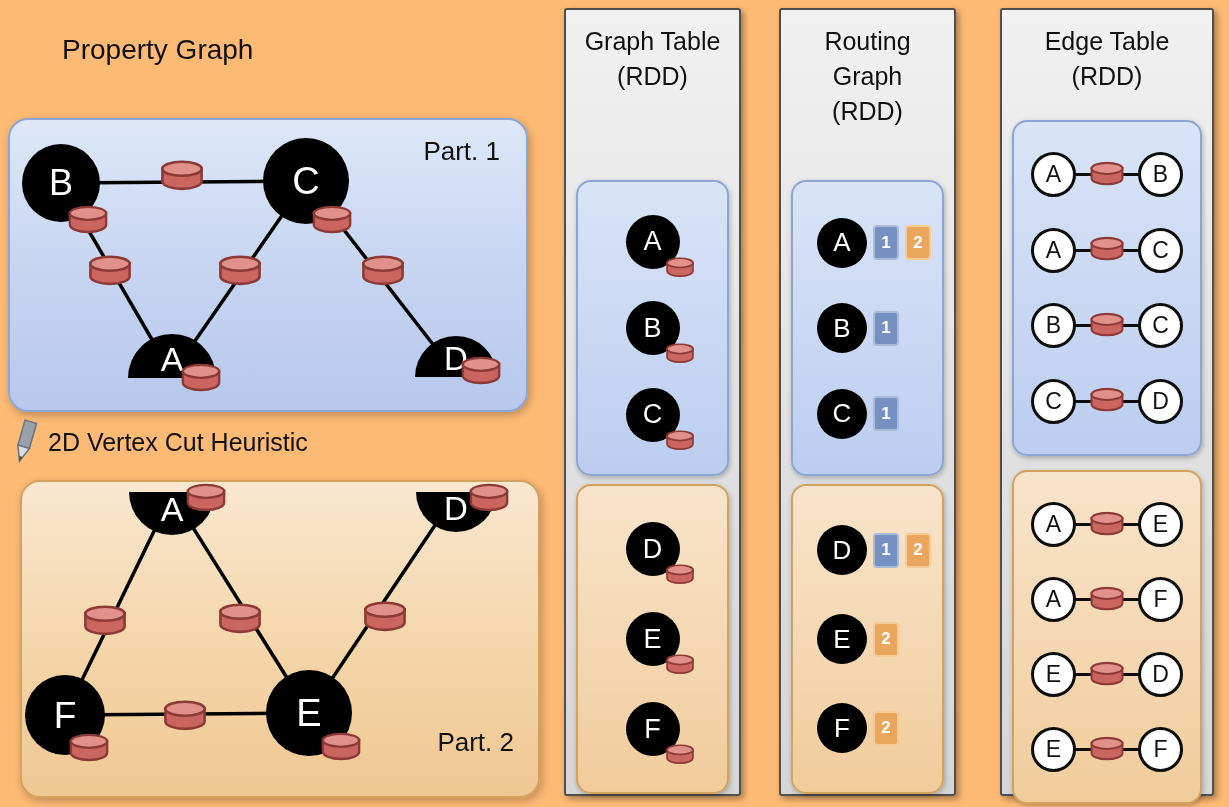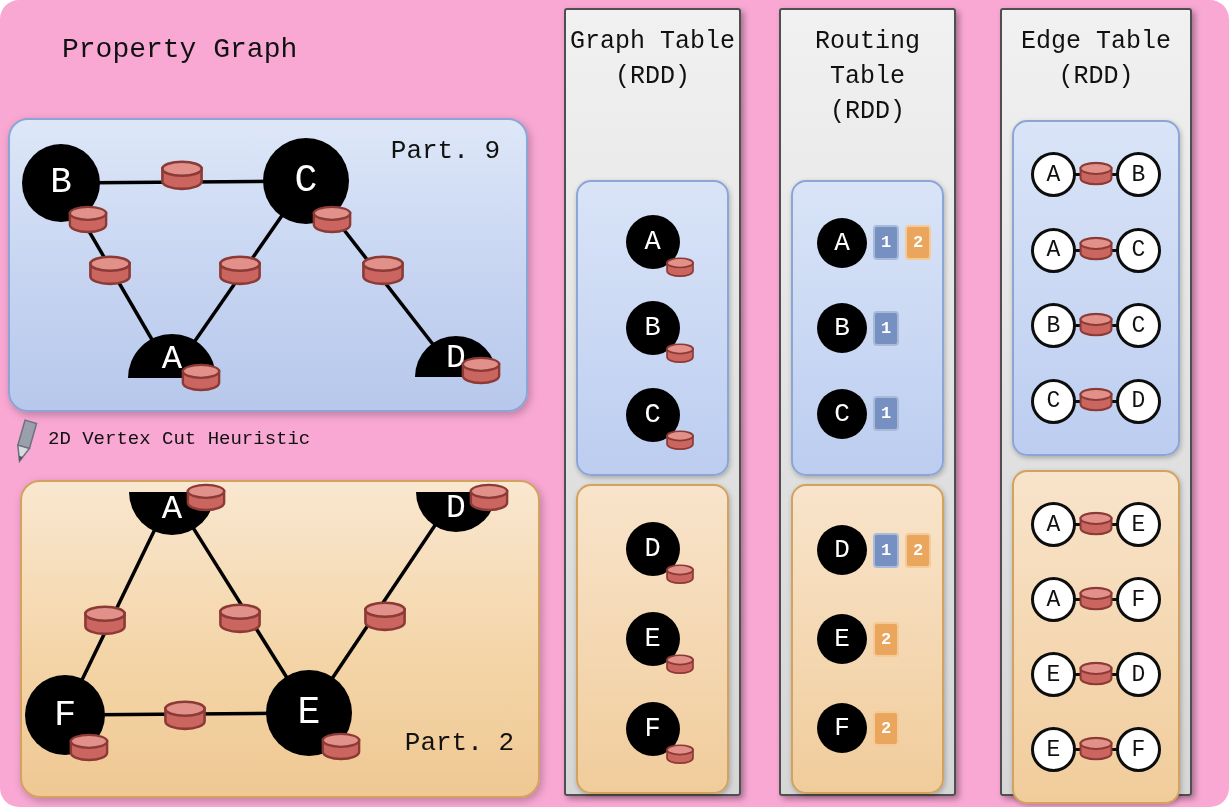--- a/index.html
+++ b/index.html
@@ -1,33 +1,33 @@
 <!DOCTYPE html>
 <html><head>
 <meta charset="utf-8">
 <style>
   html,body{margin:0;padding:0;background:#fff;}
-  .stage{position:relative;width:1229px;height:807px;background:#f9a8d4;
-         font-family:Liberation Mono, monospace;color:#111;overflow:hidden;border-radius:19px;}
+  .stage{position:relative;width:1229px;height:807px;background:#fdba74;
+         font-family:Liberation Sans, sans-serif;color:#111;overflow:hidden;}
 
   
   .part-box{position:absolute;border-radius:20px;border:2px solid;z-index:1;
             box-shadow:2px 3px 8px rgba(0,0,0,.25);}
   .part1{left:8px;top:118px;width:516px;height:290px;
          background:linear-gradient(180deg,#dde7f8 0%,#c6d4f1 55%,#b7c8ec 100%);
          border-color:#8ba6d4;}
   .part2{left:20px;top:480px;width:516px;height:314px;
          background:linear-gradient(180deg,#f9e7d0 0%,#f4d5a8 55%,#efc893 100%);
          border-color:#d2a25e;}
   .part-label{position:absolute;font-size:26px;color:#111;}
   .part-label.p1{top:16px;right:26px;}
   .part-label.p2{bottom:38px;right:24px;}
 
   .title-pg{position:absolute;left:62px;top:34px;font-size:28px;z-index:2;}
-  .cut-label{position:absolute;left:48px;top:428px;font-size:19px;z-index:2;}
+  .cut-label{position:absolute;left:48px;top:428px;font-size:25px;z-index:2;}
   .pencil{position:absolute;left:10px;top:418px;z-index:2;line-height:0;}
 
   .edges{position:absolute;left:0;top:0;z-index:3;pointer-events:none;}
 
   .gv{position:absolute;background:#000;color:#fff;border-radius:50%;z-index:4;
       display:flex;align-items:center;justify-content:center;}
   .gv span{line-height:1;}
   .half-top{border-radius:300px 300px 0 0;align-items:flex-end;padding-bottom:2px;box-sizing:border-box;}
   .half-bottom{border-radius:0 0 300px 300px;align-items:flex-start;}
 
@@ -75,21 +75,21 @@
       <g transform="rotate(16 15 24)">
         <rect x="9" y="3" width="12" height="26" fill="#9aa0ab" stroke="#6b7280" stroke-width="1.5"></rect>
         <polygon points="9,29 21,29 15,44" fill="#d8dbe0" stroke="#6b7280" stroke-width="1.5"></polygon>
         <polygon points="13,39 17,39 15,44" fill="#555"></polygon>
       </g>
     </svg>
   </div>
   <div class="cut-label">2D Vertex Cut Heuristic</div>
 
   <div class="part-box part1">
-    <span class="part-label p1">Part. 9</span>
+    <span class="part-label p1">Part. 1</span>
   </div>
   <div class="part-box part2">
     <span class="part-label p2">Part. 2</span>
   </div>
 
   <svg class="edges" width="1229" height="807">
     <g stroke="#000" stroke-width="3.5">
       <line x1="61" y1="183" x2="306" y2="181"></line>
       <line x1="61" y1="183" x2="172" y2="374"></line>
       <line x1="306" y1="181" x2="172" y2="374"></line>
@@ -185,21 +185,21 @@
           <div class="vt-cyl"><svg width="30" height="22" viewBox="0 0 44 32">
               <path d="M3 8 L3 20.5 A19 7.5 0 0 0 41 20.5 L41 8 Z" fill="#cb655f" stroke="#8c3a36" stroke-width="2.5"></path>
               <ellipse cx="22" cy="8.5" rx="19" ry="6.8" fill="#e2918a" stroke="#8c3a36" stroke-width="2.5"></ellipse>
             </svg></div>
         </div>
       </div>
   </div>
 
   <div class="table-col" style="left:779px;width:177px">
     <div class="table-title">Routing
-Table
+Graph
 (RDD)</div>
     <div class="inner blue" id="rt-part1" style="top:170px;height:292px">
         <div class="rt-row">
           <div class="bcircle rt-circle">
             <span>A</span>
           </div>
           <div class="chip chip-blue">1</div>
           <div class="chip chip-orange">2</div>
         </div>
         <div class="rt-row">
@@ -231,21 +231,21 @@
         </div>
         <div class="rt-row">
           <div class="bcircle rt-circle">
             <span>F</span>
           </div>
           <div class="chip chip-orange">2</div>
         </div>
       </div>
   </div>
 
-  <div class="table-col" style="left:1000px;width:192px">
+  <div class="table-col" style="left:1000px;width:214px">
     <div class="table-title">Edge Table
 (RDD)</div>
     <div class="inner blue" id="et-part1" style="top:110px;height:332px">
         <div class="et-row">
           <div class="ecircle">
             <span>A</span>
           </div>
           <div class="eline">
             <div class="eline-cyl"><svg width="36" height="26" viewBox="0 0 44 32">
                 <path d="M3 8 L3 20.5 A19 7.5 0 0 0 41 20.5 L41 8 Z" fill="#cb655f" stroke="#8c3a36" stroke-width="2.5"></path>

